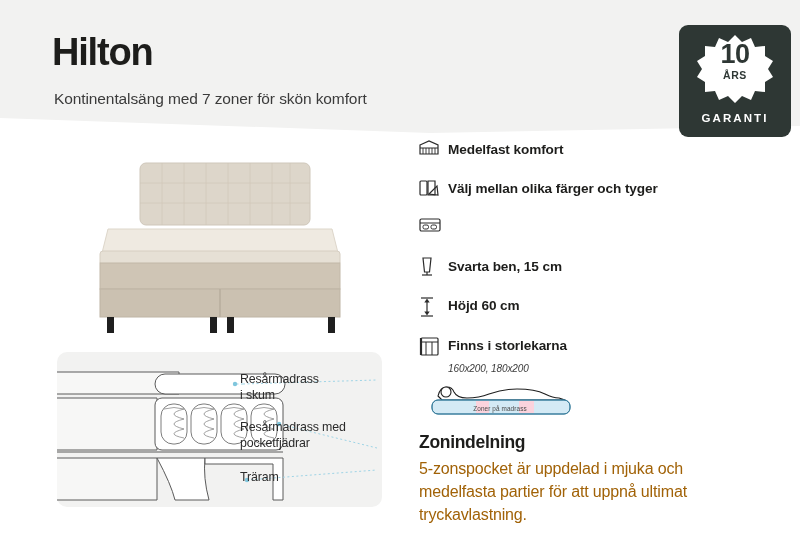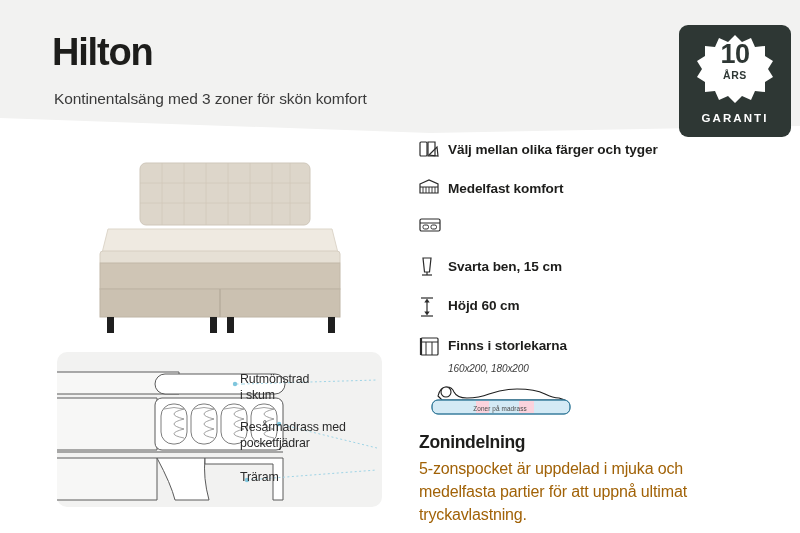--- a/index.html
+++ b/index.html
@@ -188,21 +188,21 @@
     line-height: 1.45;
     letter-spacing: -0.15px;
   }
 </style>
 </head>
 <body>
 
 <div class="header-band"></div>
 
 <div class="page-title">Hilton</div>
-<div class="page-subtitle">Kontinentalsäng med 3 zoner för skön komfort</div>
+<div class="page-subtitle">Kontinentalsäng med 7 zoner för skön komfort</div>
 
 <div class="warranty-badge">
   <svg class="badge-star" viewBox="0 0 76 70">
     <polygon points="38,1 45,8 54,4 58,13 68,12 68,22 76,27 71,35 76,43 68,48 68,58 58,57 54,66 45,62 38,69 31,62 22,66 18,57 8,58 8,48 0,43 5,35 0,27 8,22 8,12 18,13 22,4 31,8" fill="#ffffff"></polygon>
   </svg>
   <div class="badge-num">10</div>
   <div class="badge-years">ÅRS</div>
   <div class="badge-word">GARANTI</div>
 </div>
 
@@ -231,47 +231,47 @@
   <rect x="45" y="172" width="7" height="16" fill="#1f1f1f"></rect>
   <rect x="148" y="172" width="7" height="16" fill="#1f1f1f"></rect>
   <rect x="165" y="172" width="7" height="16" fill="#1f1f1f"></rect>
   <rect x="266" y="172" width="7" height="16" fill="#1f1f1f"></rect>
 </svg>
 
 <div class="feature-list">
 
   <div class="feature-row">
     <span class="feature-icon">
-      <svg width="22" height="20" viewBox="0 0 22 20">
-        <rect x="2" y="3" width="7" height="14" fill="none" stroke="#2b2b2b" stroke-width="1.2" rx="1"></rect>
-        <path d="M10 3 L17 3 L17 17 L10 17 Z" fill="none" stroke="#2b2b2b" stroke-width="1.2"></path>
-        <path d="M11 16 L19 8 L20 17 Z" fill="none" stroke="#2b2b2b" stroke-width="1.2"></path>
-      </svg>
-    </span>
-    <span class="feature-texts">
-      <span class="feature-label">Välj mellan olika färger och tyger</span>
-    </span>
-  </div>
-
-  <div class="feature-row">
-    <span class="feature-icon">
       <svg width="22" height="18" viewBox="0 0 22 18">
         <path d="M2 6 L11 2 L20 6 L20 15 L2 15 Z" fill="none" stroke="#2b2b2b" stroke-width="1.2"></path>
         <line x1="2" y1="9" x2="20" y2="9" stroke="#2b2b2b" stroke-width="1"></line>
         <g stroke="#2b2b2b" stroke-width="0.9">
           <line x1="5" y1="9" x2="5" y2="15"></line>
           <line x1="8" y1="9" x2="8" y2="15"></line>
           <line x1="11" y1="9" x2="11" y2="15"></line>
           <line x1="14" y1="9" x2="14" y2="15"></line>
           <line x1="17" y1="9" x2="17" y2="15"></line>
         </g>
       </svg>
     </span>
     <span class="feature-texts">
       <span class="feature-label">Medelfast komfort</span>
+    </span>
+  </div>
+
+  <div class="feature-row">
+    <span class="feature-icon">
+      <svg width="22" height="20" viewBox="0 0 22 20">
+        <rect x="2" y="3" width="7" height="14" fill="none" stroke="#2b2b2b" stroke-width="1.2" rx="1"></rect>
+        <path d="M10 3 L17 3 L17 17 L10 17 Z" fill="none" stroke="#2b2b2b" stroke-width="1.2"></path>
+        <path d="M11 16 L19 8 L20 17 Z" fill="none" stroke="#2b2b2b" stroke-width="1.2"></path>
+      </svg>
+    </span>
+    <span class="feature-texts">
+      <span class="feature-label">Välj mellan olika färger och tyger</span>
     </span>
   </div>
 
   <div class="feature-row">
     <span class="feature-icon">
       <svg width="24" height="16" viewBox="0 0 24 16">
         <rect x="2" y="2" width="20" height="12" fill="none" stroke="#2b2b2b" stroke-width="1.2" rx="1.5"></rect>
         <line x1="2" y1="6" x2="22" y2="6" stroke="#2b2b2b" stroke-width="1"></line>
         <rect x="5" y="8" width="5.5" height="4" fill="none" stroke="#2b2b2b" stroke-width="1" rx="1.6"></rect>
         <rect x="13" y="8" width="5.5" height="4" fill="none" stroke="#2b2b2b" stroke-width="1" rx="1.6"></rect>
@@ -359,21 +359,21 @@
     <line x1="222" y1="72" x2="320" y2="96"></line>
     <line x1="190" y1="128" x2="320" y2="118"></line>
   </g>
   <circle cx="178" cy="32" r="2.2" fill="#7fc6dd"></circle>
   <circle cx="222" cy="72" r="2.2" fill="#7fc6dd"></circle>
   <circle cx="190" cy="128" r="2.2" fill="#7fc6dd"></circle>
 </svg>
 
 <div class="cross-labels">
   <div class="cross-label cl-1">
-    <span>Rutmönstrad</span><br>
+    <span>Resårmadrass</span><br>
     <span>i skum</span>
   </div>
   <div class="cross-label cl-2">
     <span>Resårmadrass med</span><br>
     <span>pocketfjädrar</span>
   </div>
   <div class="cross-label cl-3">
     <span>Träram</span>
   </div>
 </div>

